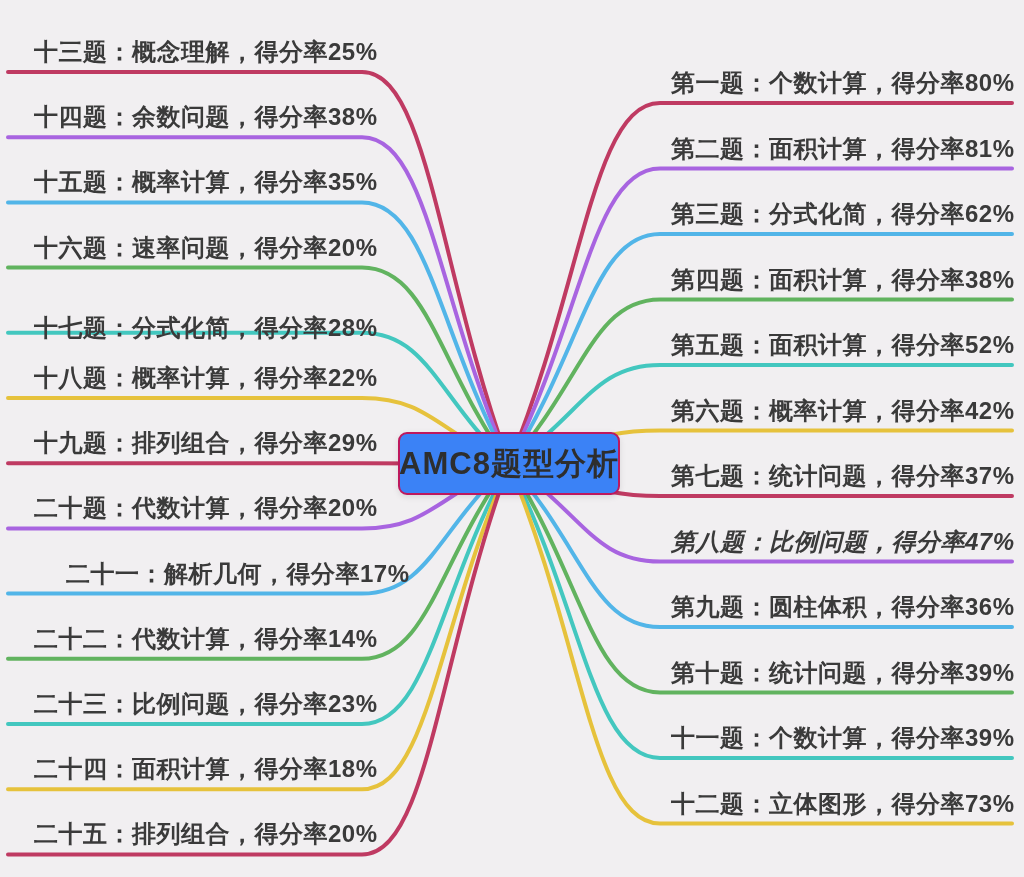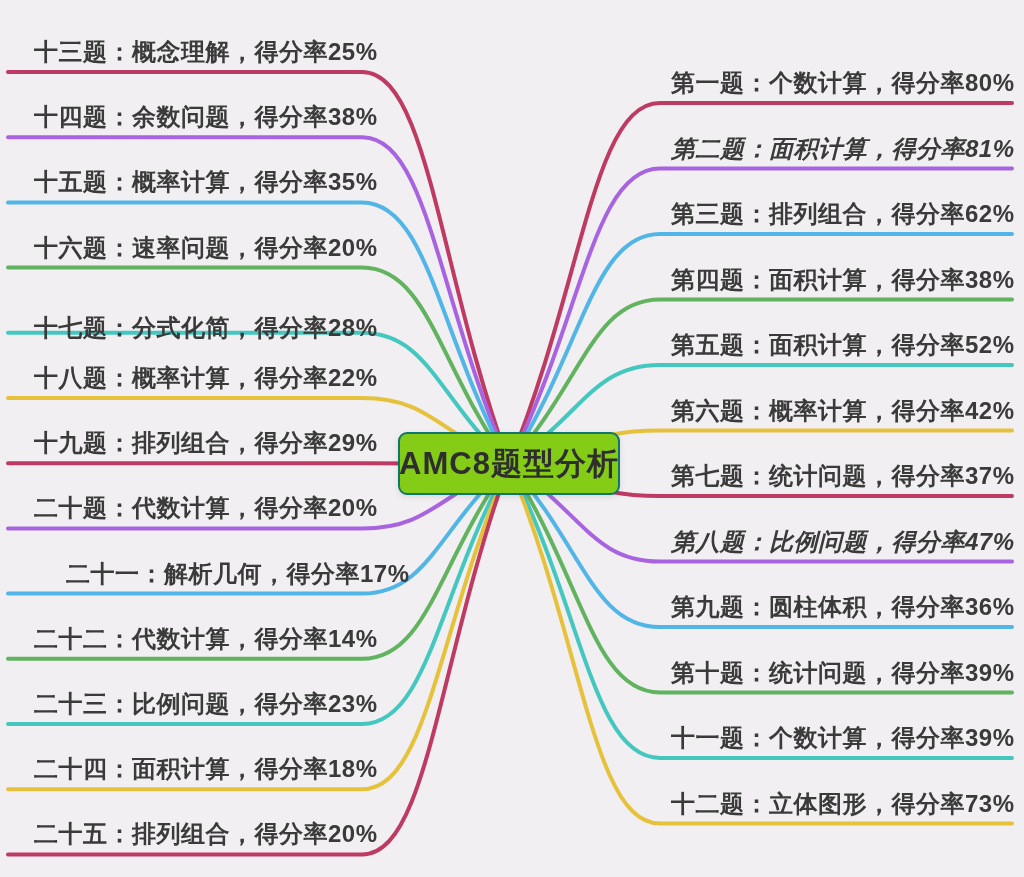--- a/index.html
+++ b/index.html
@@ -36,22 +36,22 @@
     cursor: default;
   }
   .branch-label.left  { left: 34px;  }
   .branch-label.right { left: 652px; margin-left: 19px; }
   .center-node {
     position: absolute;
     left: 398px;
     top: 432px;
     width: 222px;
     height: 63px;
-    background: #84cc16;
-    border: 2px solid #0f766e;
+    background: #3b82f6;
+    border: 2px solid #be185d;
     border-radius: 9px;
     box-sizing: border-box;
     display: flex;
     align-items: center;
     justify-content: center;
     box-shadow: 0 2px 6px rgba(0,0,0,0.10);
   }
   .center-node span {
     font-size: 31px;
     font-weight: bold;
@@ -100,22 +100,22 @@
       <div class="branch-label left" style="top: 286px; margin-top: 28px;">十七题：分式化简，得分率28%</div>
       <div class="branch-label left" style="top: 364px;">十八题：概率计算，得分率22%</div>
       <div class="branch-label left" style="top: 429.2px;">十九题：排列组合，得分率29%</div>
       <div class="branch-label left" style="top: 494.4px;">二十题：代数计算，得分率20%</div>
       <div class="branch-label left" style="top: 559.6px; margin-left: 32px;">二十一：解析几何，得分率17%</div>
       <div class="branch-label left" style="top: 624.8px;">二十二：代数计算，得分率14%</div>
       <div class="branch-label left" style="top: 690px; text-align: right;">二十三：比例问题，得分率23%</div>
       <div class="branch-label left" style="top: 755.2px;">二十四：面积计算，得分率18%</div>
       <div class="branch-label left" style="top: 820.4px;">二十五：排列组合，得分率20%</div>
       <div class="branch-label right" style="top: 69px;">第一题：个数计算，得分率80%</div>
-      <div class="branch-label right" style="top: 134.5px; font-style: italic;">第二题：面积计算，得分率81%</div>
-      <div class="branch-label right" style="top: 200px;">第三题：排列组合，得分率62%</div>
+      <div class="branch-label right" style="top: 134.5px;">第二题：面积计算，得分率81%</div>
+      <div class="branch-label right" style="top: 200px;">第三题：分式化简，得分率62%</div>
       <div class="branch-label right" style="top: 265.5px;">第四题：面积计算，得分率38%</div>
       <div class="branch-label right" style="top: 331px;">第五题：面积计算，得分率52%</div>
       <div class="branch-label right" style="top: 396.5px;">第六题：概率计算，得分率42%</div>
       <div class="branch-label right" style="top: 462px;">第七题：统计问题，得分率37%</div>
       <div class="branch-label right" style="top: 527.5px; font-style: italic;">第八题：比例问题，得分率47%</div>
       <div class="branch-label right" style="top: 593px;">第九题：圆柱体积，得分率36%</div>
       <div class="branch-label right" style="top: 658.5px;">第十题：统计问题，得分率39%</div>
       <div class="branch-label right" style="top: 724px;">十一题：个数计算，得分率39%</div>
       <div class="branch-label right" style="top: 789.5px;">十二题：立体图形，得分率73%</div>
     </div>

